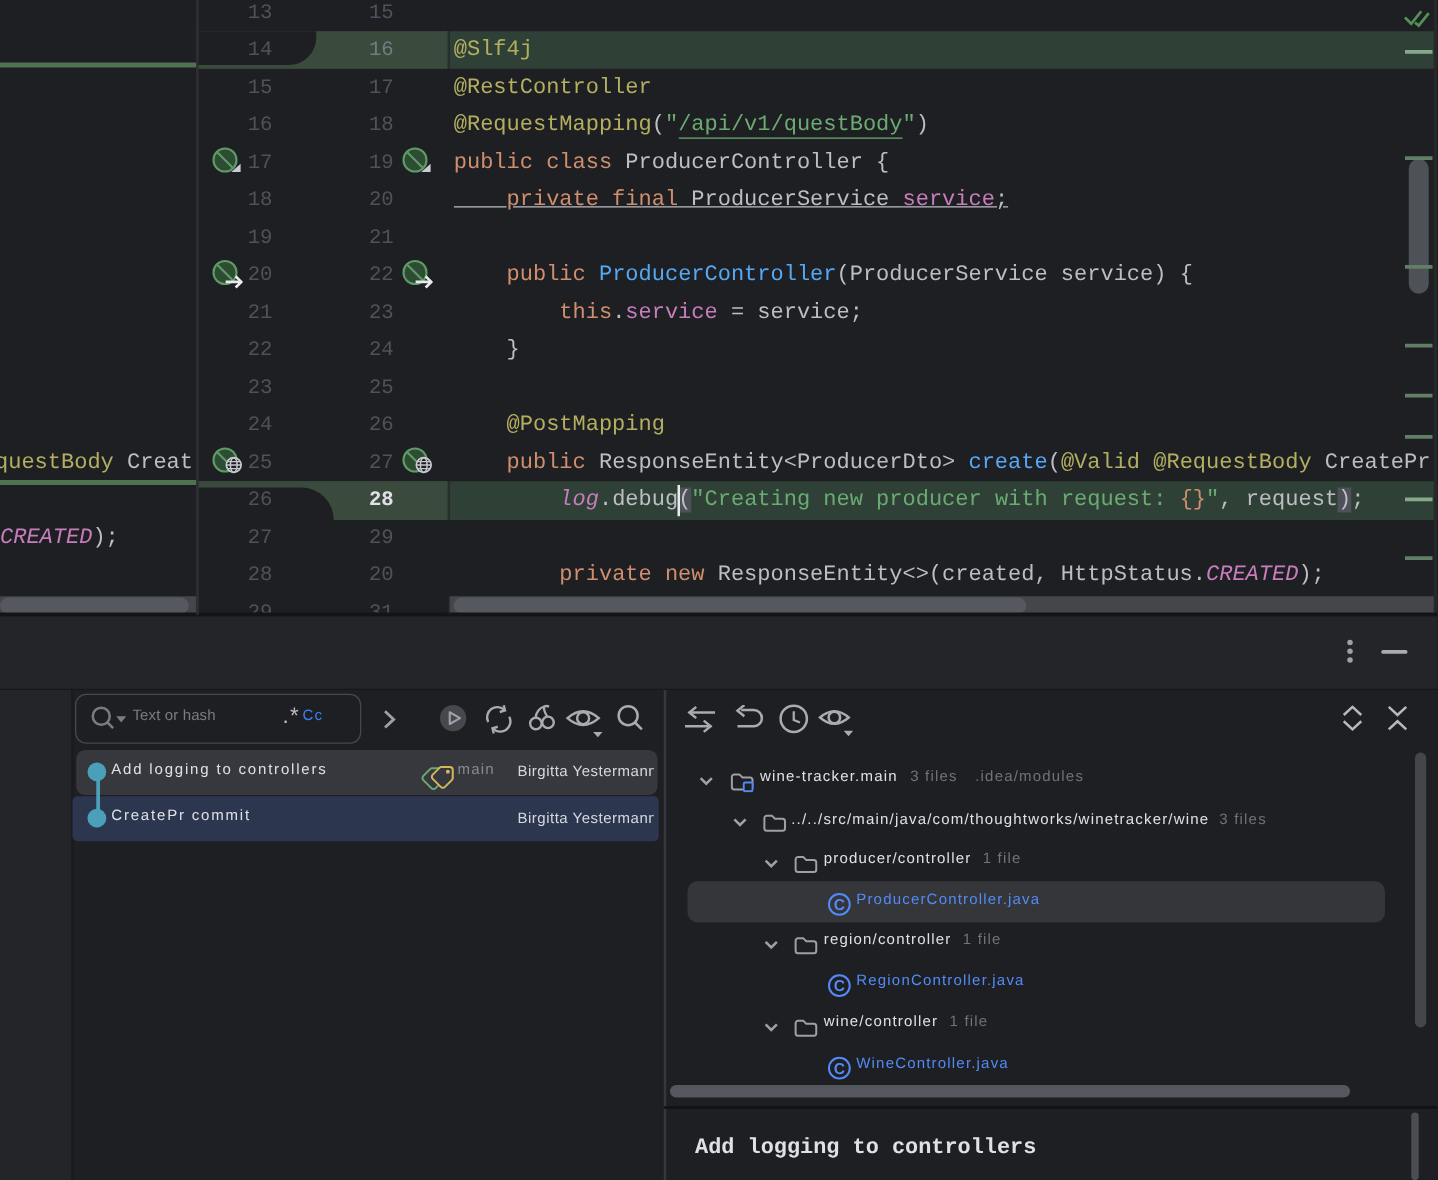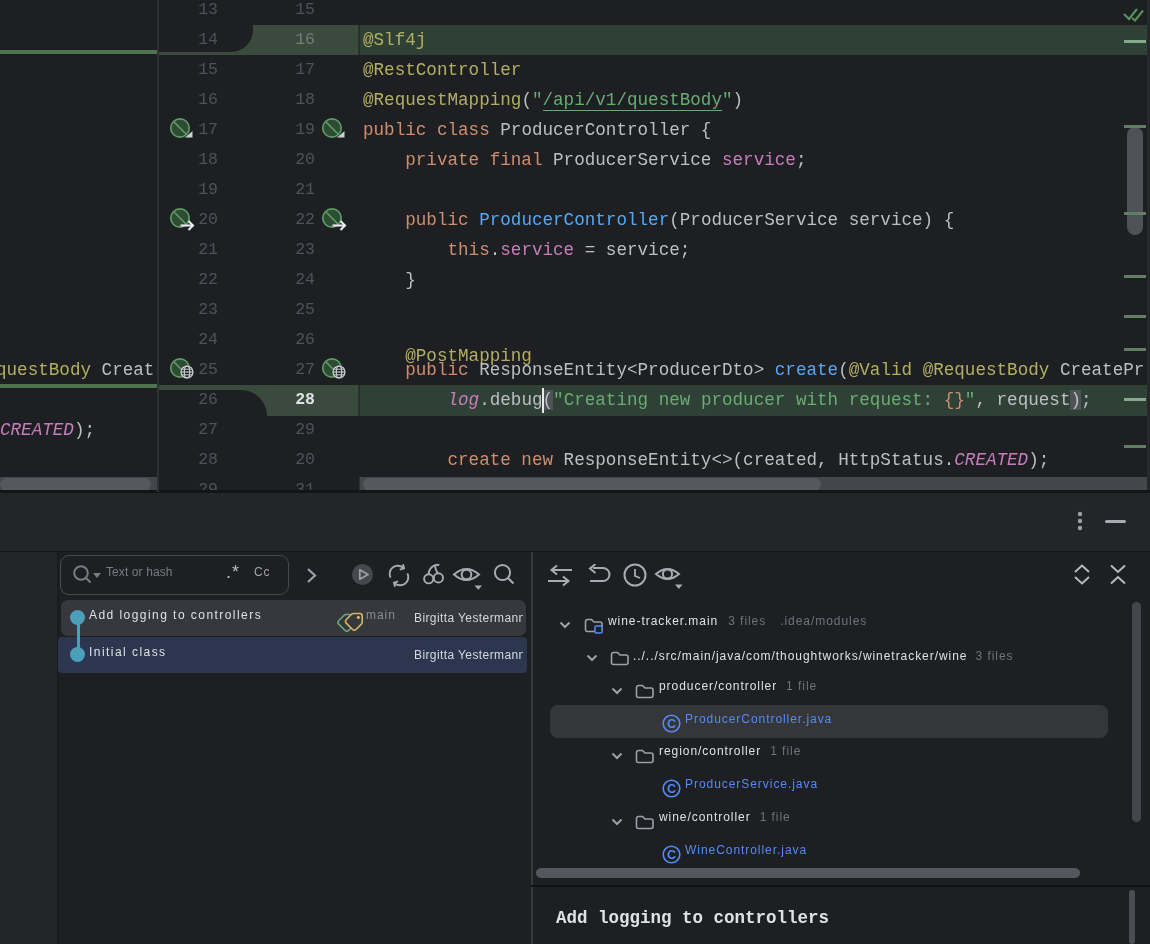--- a/index.html
+++ b/index.html
@@ -122,28 +122,28 @@
         <line x1="12.9" y1="12.2" x2="23.1" y2="12.2" stroke="#C6C9CF" stroke-width="1"></line>
         <line x1="12.9" y1="17.8" x2="23.1" y2="17.8" stroke="#C6C9CF" stroke-width="1"></line>
       </svg>
   </div>
 
   <div id="code" class="abs" style="left:363px;top:0;width:787px;height:492px;overflow:hidden;">
     <div class="codeln" style="left:0;top:25px;"><span class="ann">@Slf4j</span></div>
     <div class="codeln" style="left:0;top:55px;font-family:Liberation Mono, monospace;"><span class="ann">@RestController</span></div>
     <div class="codeln" style="left:0;top:85px;"><span class="ann">@RequestMapping</span>(<span class="str">"<span class="url">/api/v1/questBody</span>"</span>)</div>
     <div class="codeln" style="left:0;top:115px;"><span class="kw">public class</span> ProducerController {</div>
-    <div class="codeln" style="left:0;top:145px;">    <span class="kw">private final</span> ProducerService <span class="fld">service</span>;</div>
+    <div class="codeln" style="left:0;top:145px;text-decoration:underline;">    <span class="kw">private final</span> ProducerService <span class="fld">service</span>;</div>
     <div class="codeln" style="left:0;top:205px;">    <span class="kw">public</span> <span class="mth">ProducerController</span>(ProducerService service) {</div>
     <div class="codeln" style="left:0;top:235px;">        <span class="kw">this</span>.<span class="fld">service</span> = service;</div>
     <div class="codeln" style="left:0;top:265px;">    }</div>
-    <div class="codeln" style="left:0;top:325px;margin-top:16px;">    <span class="ann">@PostMapping</span></div>
+    <div class="codeln" style="left:0;top:325px;">    <span class="ann">@PostMapping</span></div>
     <div class="codeln" style="left:0;top:355px;">    <span class="kw">public</span> ResponseEntity&lt;ProducerDto&gt; <span class="mth">create</span>(<span class="ann">@Valid</span> <span class="ann">@RequestBody</span> CreatePr</div>
     <div class="codeln" style="left:0;top:385px;">        <span class="fld it">log</span>.debug<span style="background:#4E5157;">(</span><span class="str">"Creating new producer with request: <span class="kw">{}</span>"</span>, request<span style="background:#4E5157;">)</span>;</div>
-    <div class="codeln" style="left:0;top:445px;">        <span class="kw">create new</span> ResponseEntity&lt;&gt;(created, HttpStatus.<span class="fld it">CREATED</span>);</div>
+    <div class="codeln" style="left:0;top:445px;">        <span class="kw">private new</span> ResponseEntity&lt;&gt;(created, HttpStatus.<span class="fld it">CREATED</span>);</div>
     <div class="abs" style="left:179px;top:388px;width:2px;height:25px;background:#E8EAED;"></div>
   </div>
 
   <div class="abs" style="left:0;top:477px;width:157px;height:15px;background:#44464B;"></div>
   <div class="abs" style="left:0;top:478px;width:151px;height:13px;background:#55585E;border-radius:7px;"></div>
   <div class="abs" style="left:359px;top:477px;width:791px;height:15px;background:#44464B;"></div>
   <div class="abs" style="left:363px;top:478px;width:458px;height:13px;background:#55585E;border-radius:7px;"></div>
 
   <div id="stripe">
     <div class="abs" style="left:1147px;top:0;width:3px;height:492px;background:#26282B;"></div>
@@ -185,21 +185,21 @@
   <div id="gitlog">
 
     <div class="abs" style="left:60px;top:2.5px;width:229px;height:40px;border:1.6px solid #46484D;border-radius:9px;"></div>
     <svg class="abs" style="left:71px;top:11px;" width="32" height="26">
         <circle cx="10" cy="10" r="6.8" fill="none" stroke="#787C84" stroke-width="2"></circle>
         <line x1="15" y1="15" x2="19.5" y2="19.5" stroke="#787C84" stroke-width="2"></line>
         <polygon points="22,10 30,10 26,15" fill="#787C84"></polygon>
       </svg>
     <div class="abs ui" style="left:106px;top:13px;color:#787C84;letter-spacing:0.1px;">Text or hash</div>
     <div class="abs ui" style="left:226px;top:10px;color:#BCBEC4;font-size:18px;">.*</div>
-    <div class="abs ui" style="left:254px;top:13px;color:#a3a3a3;">Cc</div>
+    <div class="abs ui" style="left:242px;top:13px;color:#3b82f6;">Cc</div>
     <svg class="abs" style="left:306px;top:15px;" width="12" height="18">
         <polyline points="2,2 9,8.5 2,15" fill="none" stroke="#9DA0A8" stroke-width="2.2"></polyline>
       </svg>
 
     <svg class="abs" style="left:352px;top:12px;" width="22" height="22">
         <circle cx="10.5" cy="10.5" r="10.5" fill="#46484D"></circle>
         <polygon points="7.8,5.8 16,10.5 7.8,15.2" fill="none" stroke="#9DA0A8" stroke-width="1.7" stroke-linejoin="round"></polygon>
       </svg>
     <svg class="abs" style="left:386px;top:11px;" width="26" height="26">
         <g fill="none" stroke="#A8ABB2" stroke-width="1.9">
@@ -229,21 +229,21 @@
         <circle cx="9.5" cy="9.5" r="7.6" fill="none" stroke="#A8ABB2" stroke-width="2"></circle>
         <line x1="15" y1="15" x2="20.5" y2="20.5" stroke="#A8ABB2" stroke-width="2"></line>
       </svg>
 
     <div class="abs" style="left:61px;top:48px;width:465px;height:36px;background:#36383D;border-radius:7px;"></div>
     <div class="abs" style="left:58px;top:85px;width:469px;height:36px;background:#2C364F;border-radius:4px;"></div>
     <div class="abs" style="left:76.5px;top:67px;width:3px;height:37px;background:#4C9FB8;"></div>
     <div class="abs" style="left:70px;top:58px;width:15px;height:15px;background:#4C9FB8;border-radius:50%;"></div>
     <div class="abs" style="left:70px;top:95px;width:15px;height:15px;background:#4C9FB8;border-radius:50%;"></div>
     <div class="abs ui" style="left:89px;top:56px;letter-spacing:1.45px;">Add logging to controllers</div>
-    <div class="abs ui" style="left:89px;top:93px;letter-spacing:1.45px;">Initial class</div>
+    <div class="abs ui" style="left:89px;top:93px;letter-spacing:1.45px;">CreatePr commit</div>
     <svg class="abs" style="left:336px;top:57px;" width="32" height="26">
         <defs>
           <path id="tg" d="M2.2,8.2 L7.6,2.8 A2.6,2.6 0 0 1 9.4,2 L15.8,2 A2.4,2.4 0 0 1 18.2,4.4 L18.2,10.8 A2.6,2.6 0 0 1 17.4,12.6 L12,18 A2.4,2.4 0 0 1 8.6,18 L2.2,11.6 A2.4,2.4 0 0 1 2.2,8.2 Z"></path>
         </defs>
         <use href="#tg" fill="none" stroke="#6AAB73" stroke-width="1.6" transform="translate(0.5,3.5)"></use>
         <use href="#tg" fill="#36383D" stroke="#D5B65C" stroke-width="1.6" transform="translate(8,2.5)"></use>
         <circle cx="22.3" cy="8.4" r="1.6" fill="#D5B65C"></circle>
       </svg>
     <div class="abs ui" style="left:366px;top:56px;color:#878B94;">main</div>
     <div class="abs" style="left:414px;top:56px;width:109px;height:22px;overflow:hidden;"><span class="ui" style="color:#D5D8DE;white-space:nowrap;letter-spacing:0.4px;">Birgitta Yestermann</span></div>
@@ -323,21 +323,21 @@
           <polyline points="1.5,1.5 6,6 10.5,1.5" fill="none" stroke="#9DA0A8" stroke-width="2"></polyline>
         </svg>
       <svg class="abs" style="left:635px;top:195px;" width="22" height="18">
           <path d="M 1.5,5.5 A 2,2 0 0 1 3.5,3.5 L 7.5,3.5 L 10,6 L 16,6 A 2,2 0 0 1 18,8 L 18,13.5 A 2,2 0 0 1 16,15.5 L 3.5,15.5 A 2,2 0 0 1 1.5,13.5 Z" fill="none" stroke="#9DA0A8" stroke-width="1.6"></path>
         </svg>
       <div class="abs ui" style="left:659px;top:192px;">region/controller<span class="gray" style="margin-left:9px;">1 file</span></div>
       <svg class="abs" style="left:662px;top:226.5px;" width="20" height="20">
           <circle cx="9.5" cy="9.5" r="8.3" fill="none" stroke="#548AF7" stroke-width="1.6"></circle>
           <text x="9.5" y="14" font-family="Liberation Sans" font-size="12.5" font-weight="bold" fill="#548AF7" text-anchor="middle">C</text>
         </svg>
-      <div class="abs ui blue" style="left:685px;top:224.5px;">ProducerService.java</div>
+      <div class="abs ui blue" style="left:685px;top:224.5px;">RegionController.java</div>
       <svg class="abs" style="left:611px;top:265.5px;" width="12" height="8">
           <polyline points="1.5,1.5 6,6 10.5,1.5" fill="none" stroke="#9DA0A8" stroke-width="2"></polyline>
         </svg>
       <svg class="abs" style="left:635px;top:261px;" width="22" height="18">
           <path d="M 1.5,5.5 A 2,2 0 0 1 3.5,3.5 L 7.5,3.5 L 10,6 L 16,6 A 2,2 0 0 1 18,8 L 18,13.5 A 2,2 0 0 1 16,15.5 L 3.5,15.5 A 2,2 0 0 1 1.5,13.5 Z" fill="none" stroke="#9DA0A8" stroke-width="1.6"></path>
         </svg>
       <div class="abs ui" style="left:659px;top:258px;">wine/controller<span class="gray" style="margin-left:9px;">1 file</span></div>
       <svg class="abs" style="left:662px;top:292.5px;" width="20" height="20">
           <circle cx="9.5" cy="9.5" r="8.3" fill="none" stroke="#548AF7" stroke-width="1.6"></circle>
           <text x="9.5" y="14" font-family="Liberation Sans" font-size="12.5" font-weight="bold" fill="#548AF7" text-anchor="middle">C</text>

